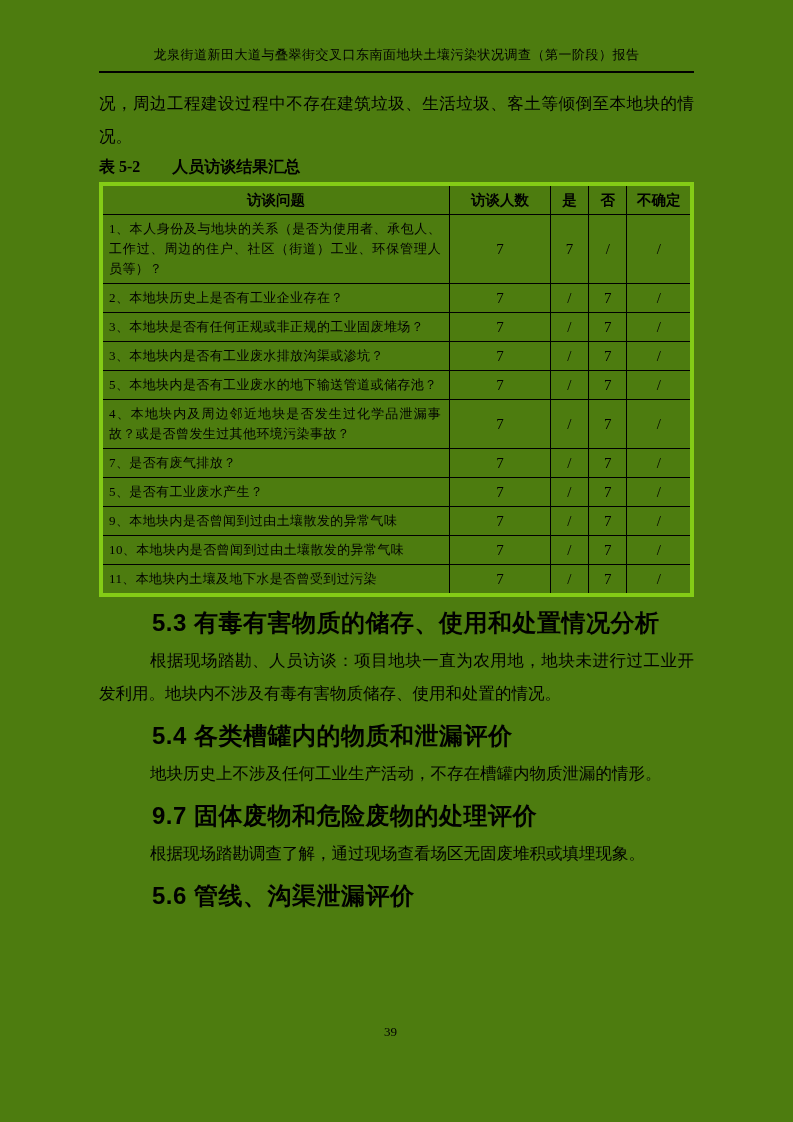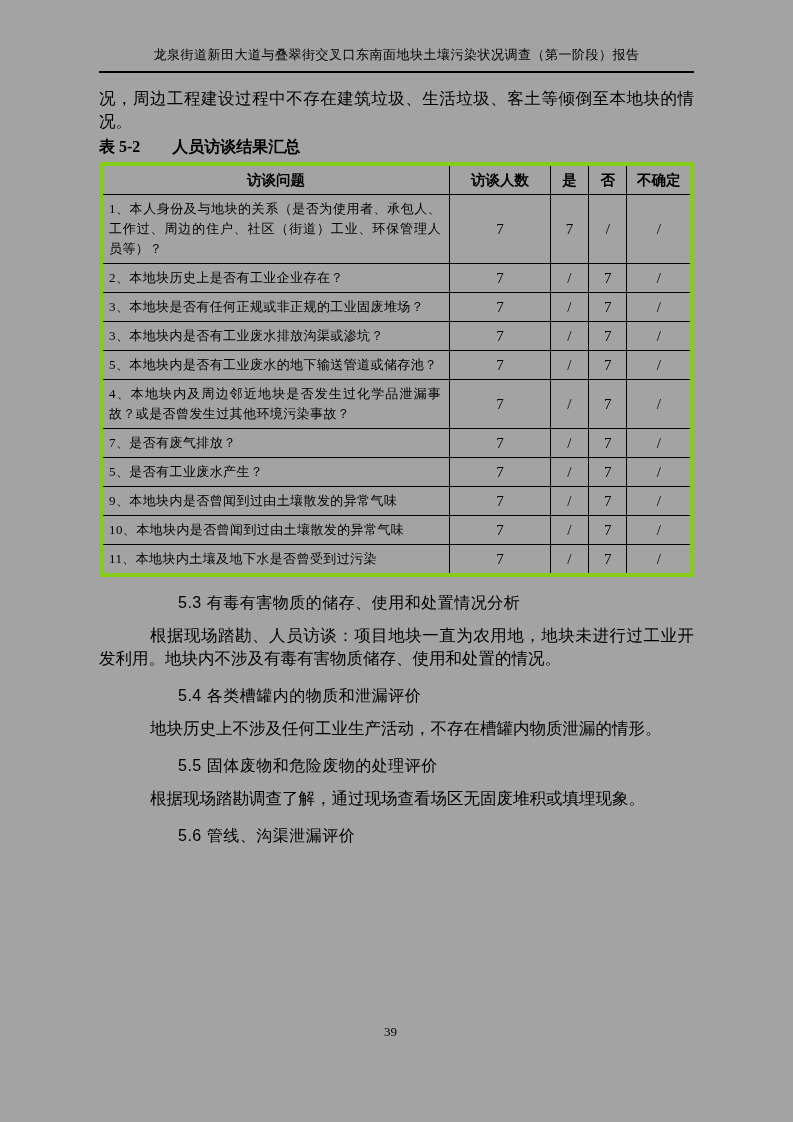--- a/index.html
+++ b/index.html
@@ -5,41 +5,41 @@
   html, body {
     margin: 0;
     padding: 0;
     background: #ffffff;
   }
   .page {
     position: relative;
     width: 793px;
     height: 1122px;
     margin: 0 auto;
-    background: #a3a3a3;
+    background: #4d7c0f;
     box-sizing: border-box;
     padding: 46px 99px 0 99px;
     color: #000000;
     font-family: "Liberation Serif", "DejaVu Serif", serif;
     overflow: hidden;
   }
   .doc-header {
     text-align: center;
     font-size: 13px;
     line-height: 17px;
     letter-spacing: 0.5px;
     padding-bottom: 8px;
   }
   .header-rule {
     border-bottom: 2px solid #000000;
     height: 0;
   }
   .body-para {
     font-size: 16.5px;
-    line-height: 23px;
+    line-height: 33px;
     text-align: justify;
     margin: 14px 0 0 0;
   }
   .body-para.indent {
     text-indent: 51px;
   }
   .table-caption {
     text-align: left;
     font-weight: bold;
     font-size: 16px;
@@ -74,24 +74,24 @@
     text-align: justify;
     letter-spacing: 0.4px;
   }
   td.num-cell {
     font-size: 15px;
     text-align: center;
     padding: 4px 2px;
   }
   .sec-heading {
     font-family: "Liberation Sans", "DejaVu Sans", sans-serif;
-    font-weight: normal;
-    font-size: 16px;
+    font-weight: bold;
+    font-size: 24px;
     line-height: 26px;
-    margin: 13px 0 0 79px;
+    margin: 13px 0 0 53px;
     letter-spacing: 0.5px;
   }
   .page-number {
     position: absolute;
     left: 0;
     right: 12px;
     top: 1024px;
     text-align: center;
     font-size: 13px;
   }
@@ -205,20 +205,20 @@
       </tr>
     </tbody>
   </table>
 
   <div class="sec-heading">5.3 有毒有害物质的储存、使用和处置情况分析</div>
   <p class="body-para indent" style="margin-top:8px">根据现场踏勘、人员访谈：项目地块一直为农用地，地块未进行过工业开发利用。地块内不涉及有毒有害物质储存、使用和处置的情况。</p>
 
   <div class="sec-heading">5.4 各类槽罐内的物质和泄漏评价</div>
   <p class="body-para indent" style="margin-top:8px">地块历史上不涉及任何工业生产活动，不存在槽罐内物质泄漏的情形。</p>
 
-  <div class="sec-heading">5.5 固体废物和危险废物的处理评价</div>
+  <div class="sec-heading">9.7 固体废物和危险废物的处理评价</div>
   <p class="body-para indent" style="margin-top:8px">根据现场踏勘调查了解，通过现场查看场区无固废堆积或填埋现象。</p>
 
   <div class="sec-heading">5.6 管线、沟渠泄漏评价</div>
 
   <div class="page-number">39</div>
 
 </div>
 
 </body></html>

